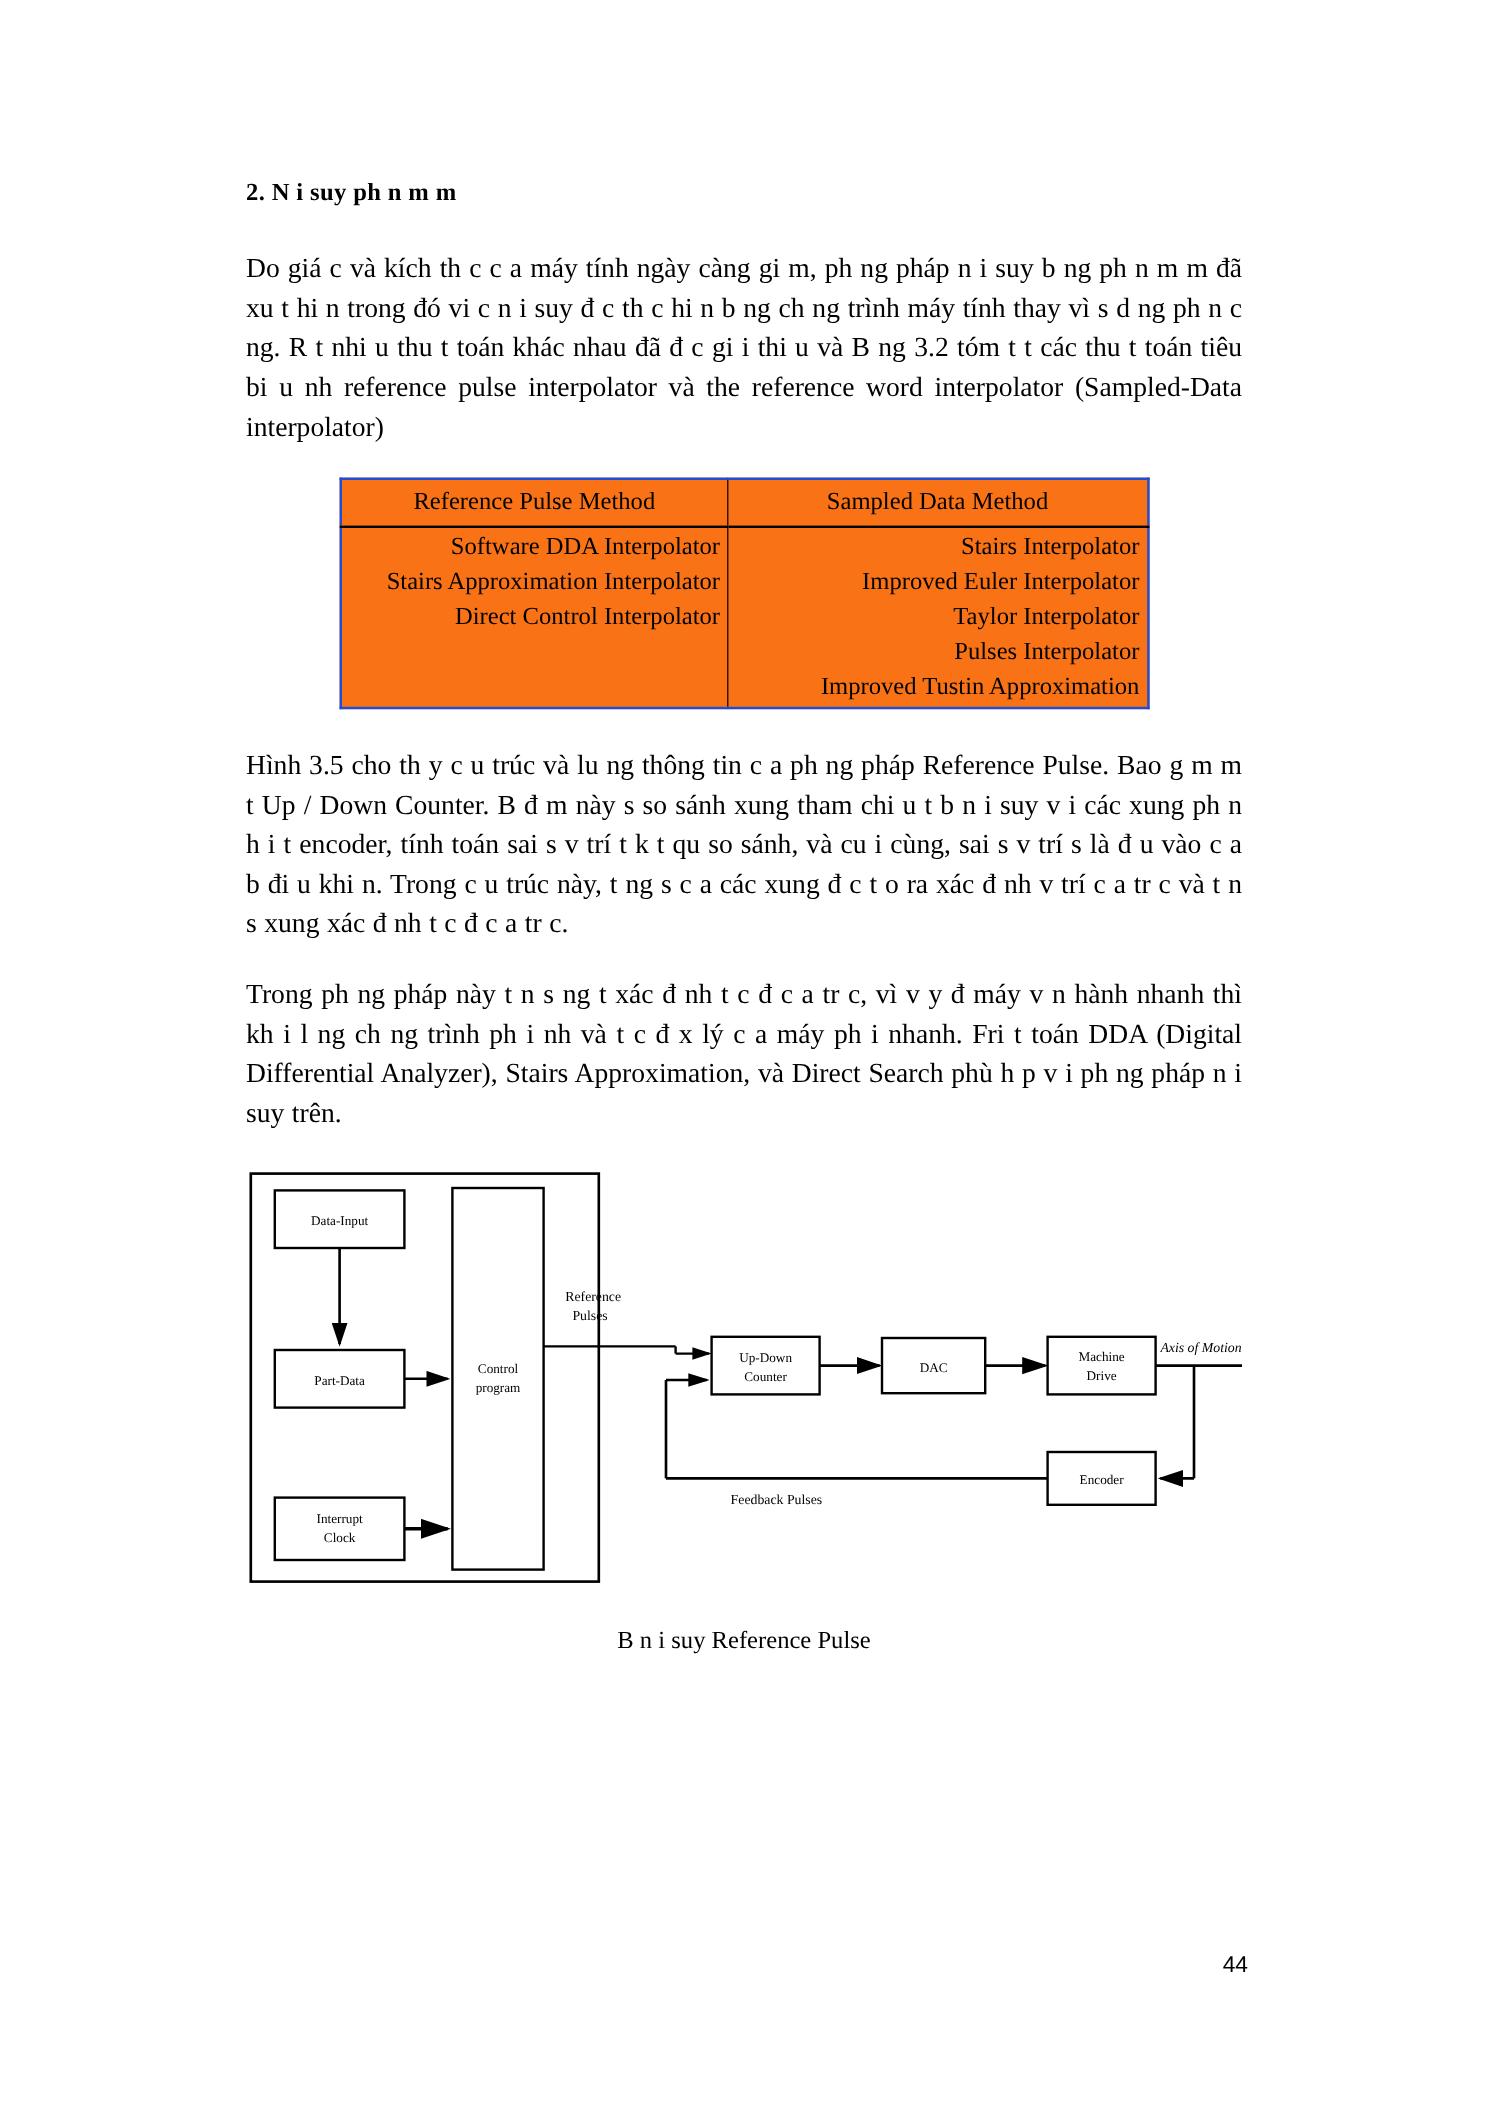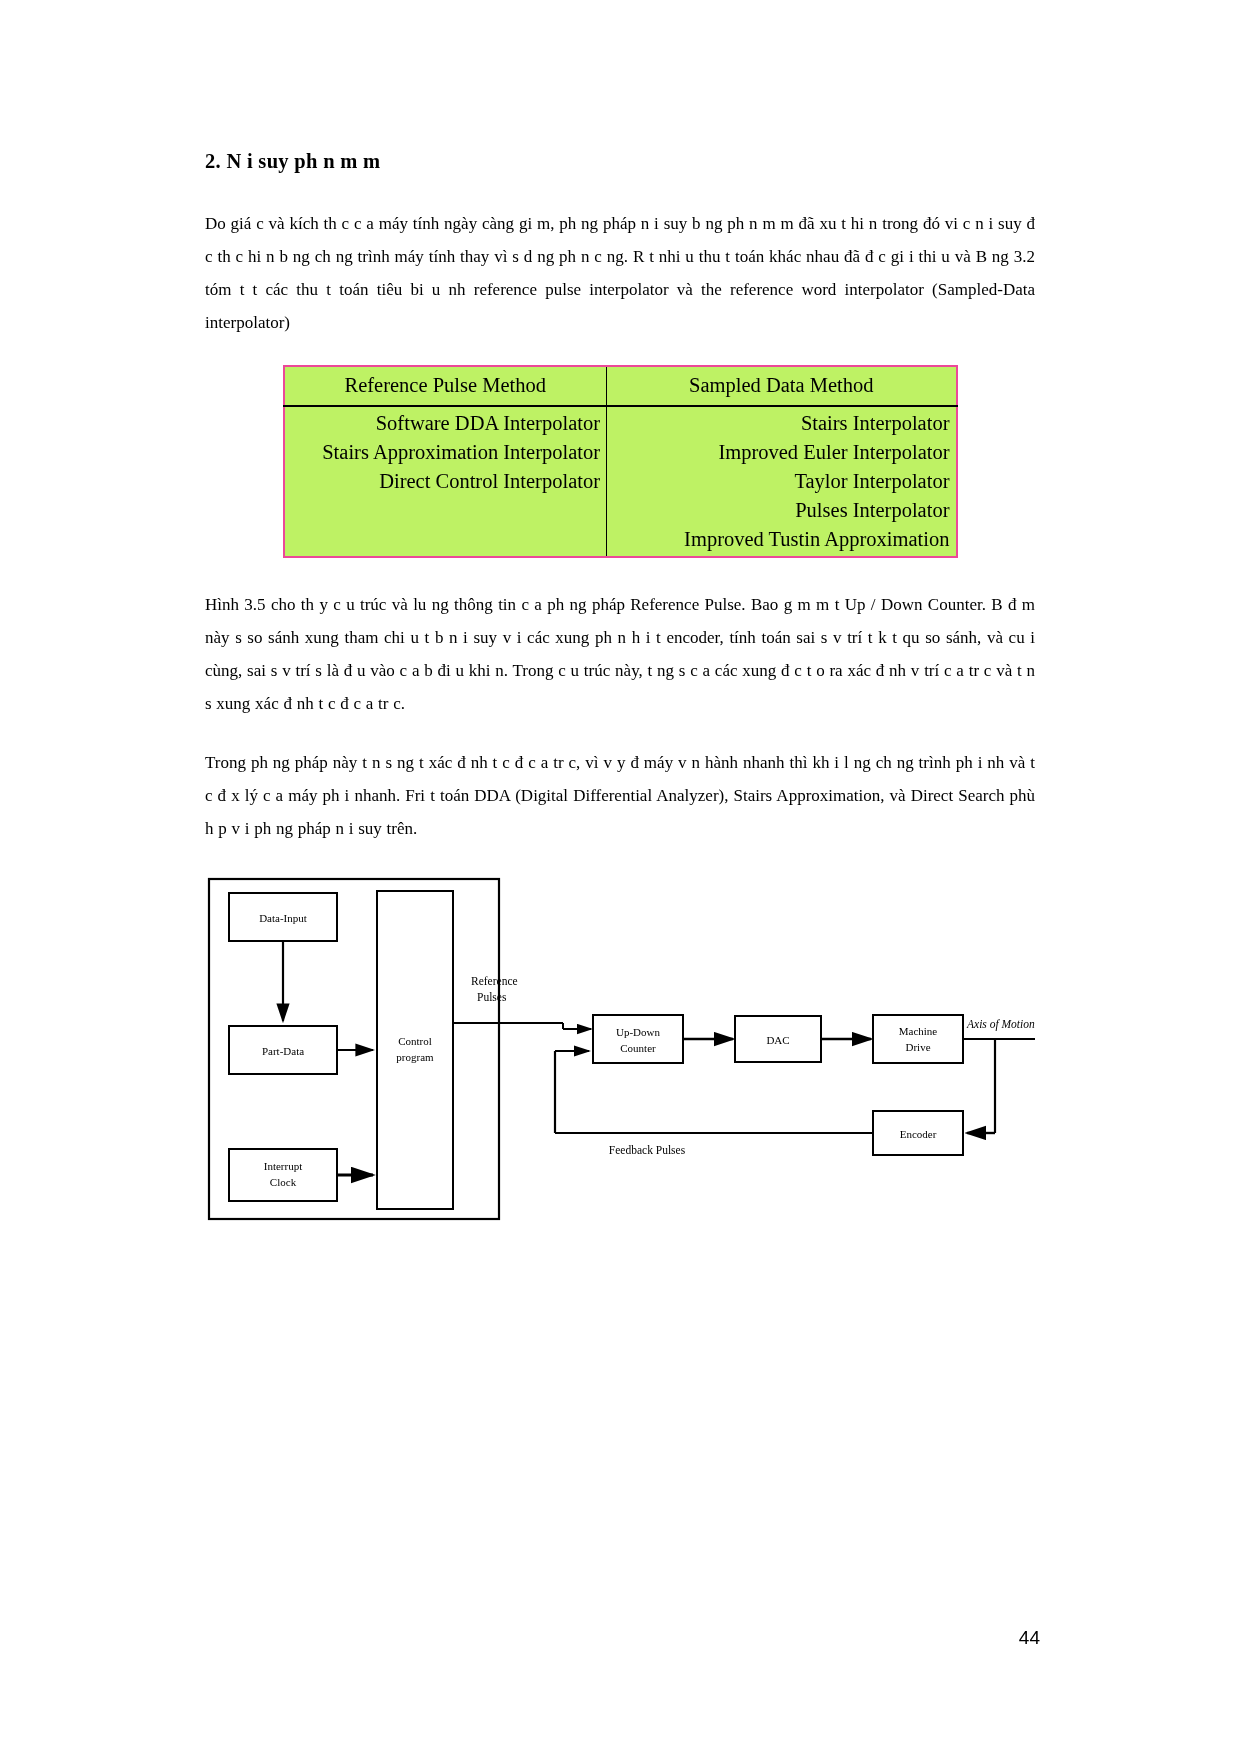--- a/index.html
+++ b/index.html
@@ -28,38 +28,38 @@
     top: 150px;
     width: 830px;
   }
   .heading {
     font-size: 20.5px;
     font-weight: bold;
     margin: 0 0 34px 0;
     letter-spacing: 0.3px;
   }
   p.body-par {
-    font-size: 17px;
+    font-size: 23px;
     line-height: 33px;
     text-align: justify;
     margin: 0 0 26px 0;
     word-spacing: 0.5px;
   }
   
   .tbl-wrap {
     margin: 4px 0 30px 0;
     display: flex;
     justify-content: center;
   }
   table.methods {
     border-collapse: collapse;
-    border: 2px solid #ec4899;
+    border: 2px solid #1d4ed8;
     font-size: 20px;
     width: 675px;
-    background: #bef264;
+    background: #f97316;
   }
   table.methods th {
     border: 1px solid #000;
     border-bottom: 2px solid #000;
     font-weight: normal;
     text-align: center;
     padding: 7px 6px 8px 6px;
     font-size: 20.5px;
   }
   table.methods td {
@@ -198,17 +198,18 @@
 
         <line x1="790" y1="168" x2="790" y2="262" stroke="#000" stroke-width="2.2"></line>
         <line x1="790" y1="262" x2="762" y2="262" stroke="#000" stroke-width="2.4" marker-end="url(#arrow)"></line>
 
         <line x1="668" y1="262" x2="350" y2="262" stroke="#000" stroke-width="2.2"></line>
         <line x1="350" y1="262" x2="350" y2="180" stroke="#000" stroke-width="2.2"></line>
         <line x1="350" y1="180" x2="384" y2="180" stroke="#000" stroke-width="2.2" marker-end="url(#arrowsm)"></line>
 
         <text x="442" y="283" font-family="'Liberation Serif',serif" font-size="11.5" text-anchor="middle">Feedback Pulses</text>
       </svg>
+      <div class="caption">B   n  i suy Reference Pulse</div>
     </div>
 
   </div>
   <div class="page-number">44</div>
 </div>
 
 </body></html>

